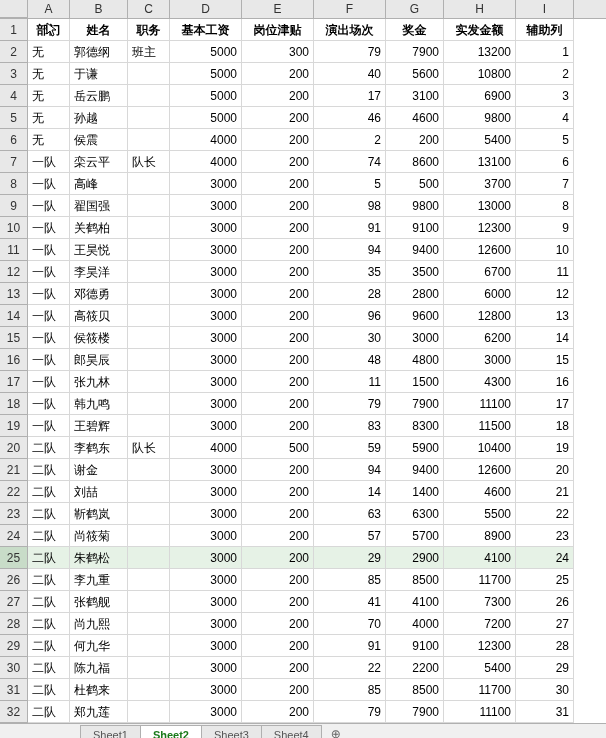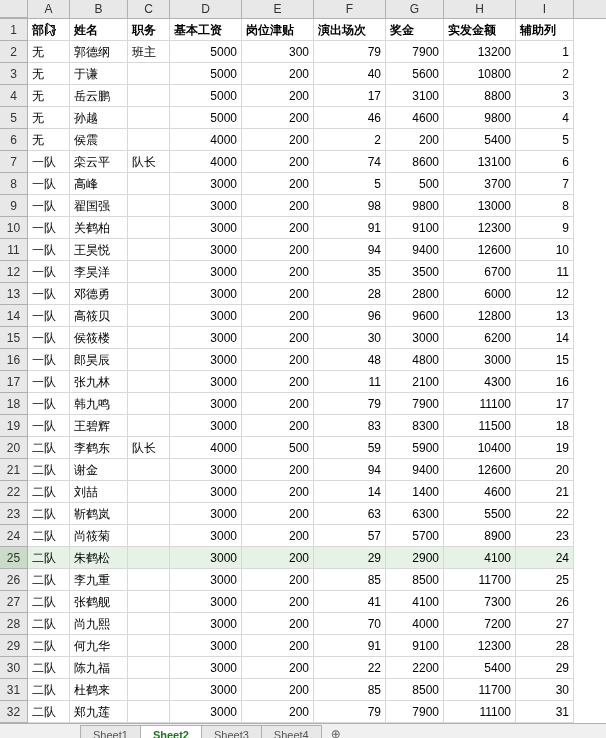--- a/index.html
+++ b/index.html
@@ -63,21 +63,21 @@
     line-height: 22px;
     padding: 0 4px;
     border-right: 1px solid #d8d8d8;
     border-bottom: 1px solid #d8d8d8;
     overflow: hidden;
     white-space: nowrap;
     flex-shrink: 0;
   }
   .header-row .cell {
     font-weight: bold;
-    text-align: left;
+    text-align: center;
   }
   .num { text-align: right; }
   .txt { text-align: left; }
   .wA { width: 42px; }
   .wB { width: 58px; }
   .wC { width: 42px; }
   .wD { width: 72px; }
   .wE { width: 72px; }
   .wF { width: 72px; }
   .wG { width: 58px; }
@@ -189,21 +189,21 @@
       </div>
       <div class="row">
         <div class="row-head">4</div>
         <div class="cell wA txt">无</div>
         <div class="cell wB txt">岳云鹏</div>
         <div class="cell wC txt"></div>
         <div class="cell wD num">5000</div>
         <div class="cell wE num">200</div>
         <div class="cell wF num">17</div>
         <div class="cell wG num">3100</div>
-        <div class="cell wH num">8800</div>
+        <div class="cell wH num">6900</div>
         <div class="cell wI num">3</div>
       </div>
       <div class="row">
         <div class="row-head">5</div>
         <div class="cell wA txt">无</div>
         <div class="cell wB txt">孙越</div>
         <div class="cell wC txt"></div>
         <div class="cell wD num">5000</div>
         <div class="cell wE num">200</div>
         <div class="cell wF num">46</div>
@@ -344,21 +344,21 @@
         <div class="cell wI num">15</div>
       </div>
       <div class="row">
         <div class="row-head">17</div>
         <div class="cell wA txt">一队</div>
         <div class="cell wB txt">张九林</div>
         <div class="cell wC txt"></div>
         <div class="cell wD num">3000</div>
         <div class="cell wE num">200</div>
         <div class="cell wF num">11</div>
-        <div class="cell wG num">2100</div>
+        <div class="cell wG num">1500</div>
         <div class="cell wH num">4300</div>
         <div class="cell wI num">16</div>
       </div>
       <div class="row">
         <div class="row-head">18</div>
         <div class="cell wA txt">一队</div>
         <div class="cell wB txt">韩九鸣</div>
         <div class="cell wC txt"></div>
         <div class="cell wD num">3000</div>
         <div class="cell wE num">200</div>

